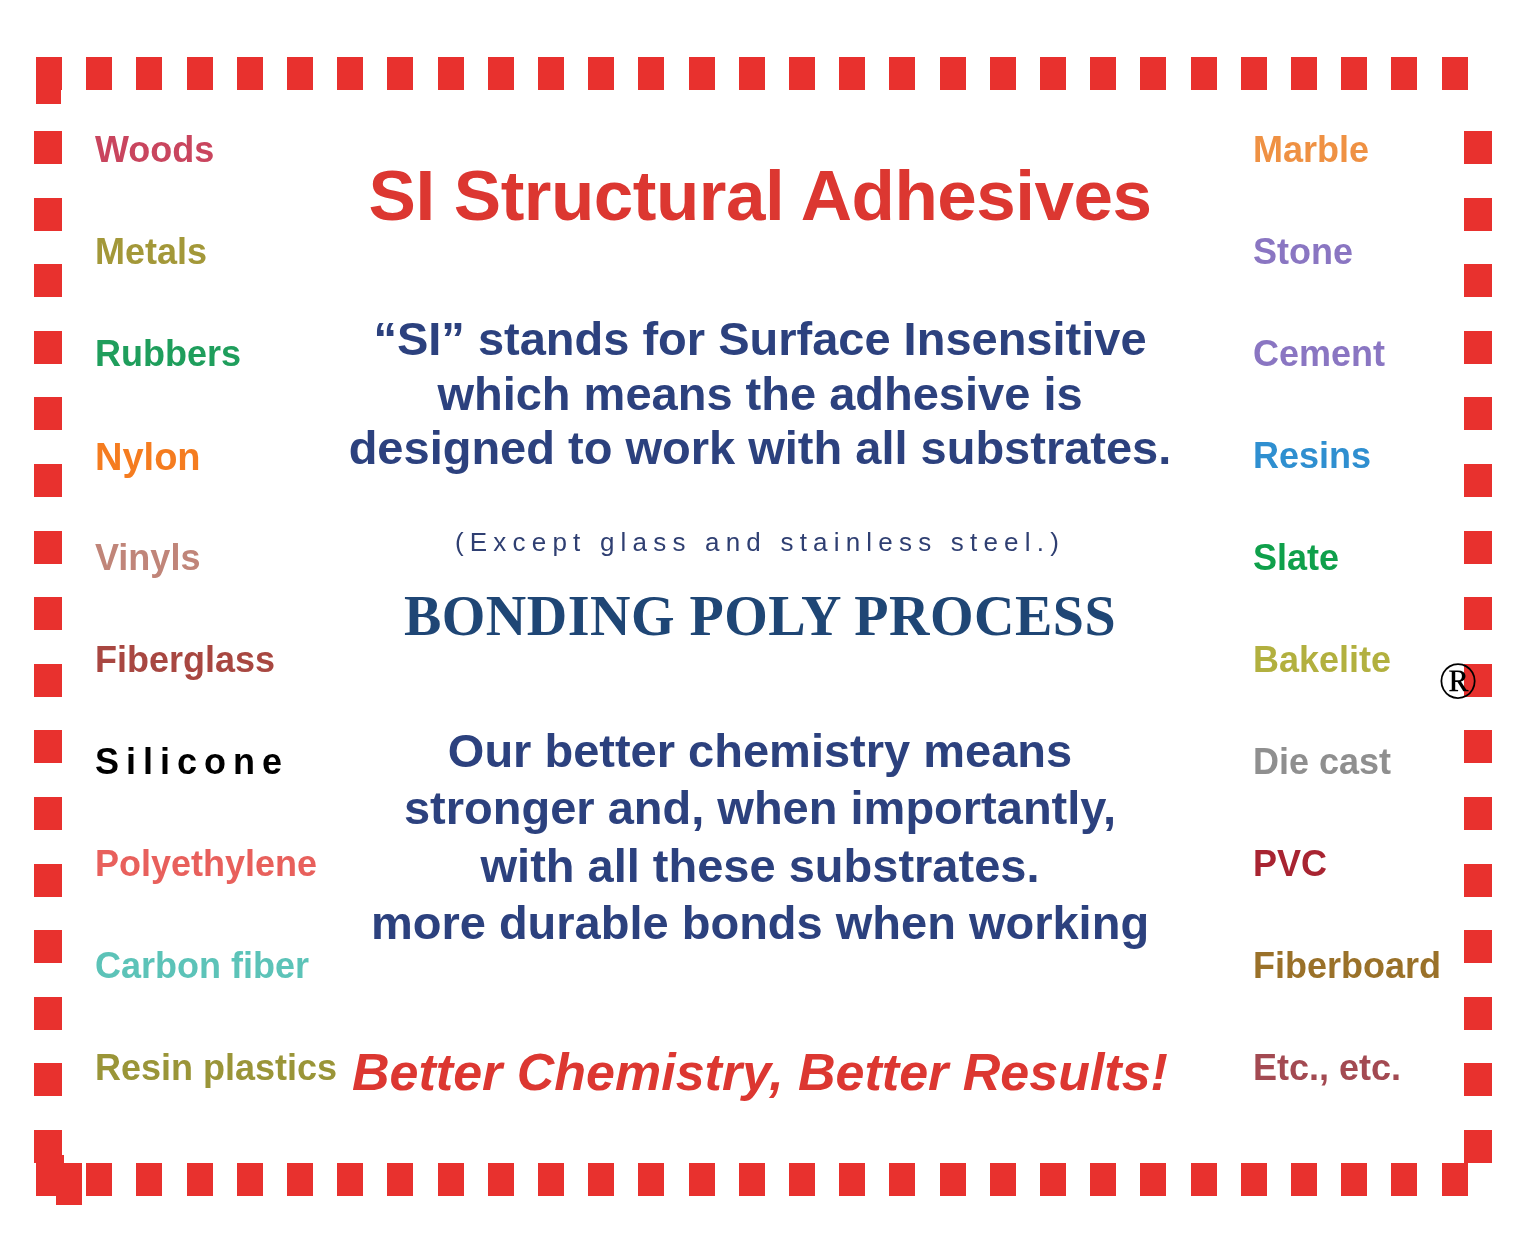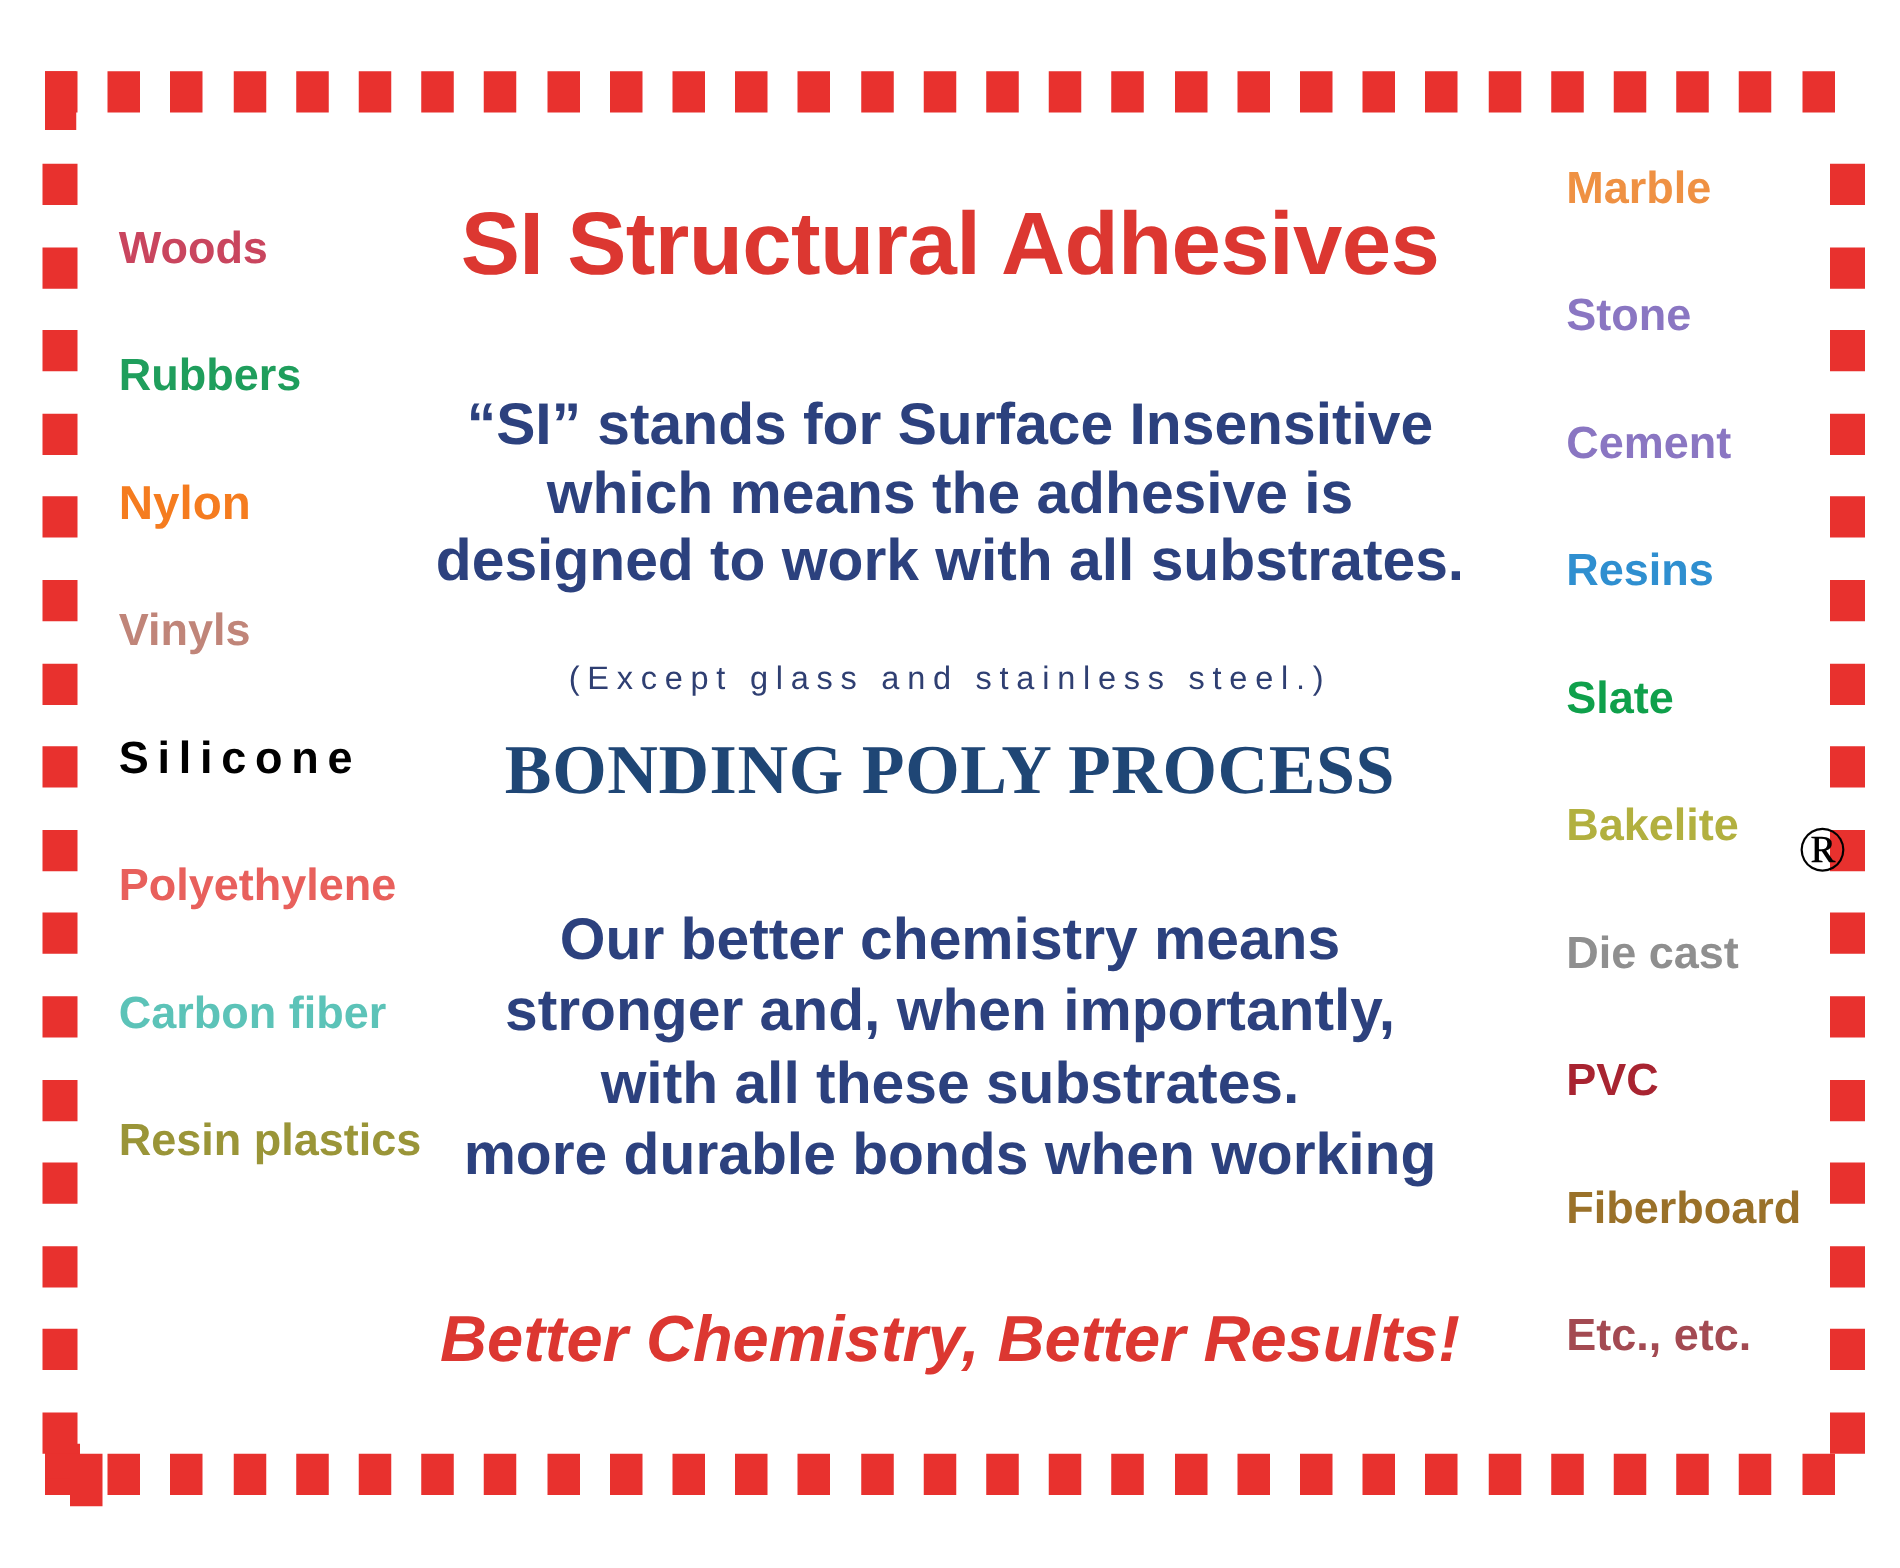--- a/index.html
+++ b/index.html
@@ -251,24 +251,26 @@
       <div class="dash dash-v" style="left: 1464px; top: 730px; background: rgb(232, 49, 46);"></div>
       <div class="dash dash-v" style="left: 1464px; top: 797px; background: rgb(232, 49, 46);"></div>
       <div class="dash dash-v" style="left: 1464px; top: 864px; background: rgb(232, 49, 46);"></div>
       <div class="dash dash-v" style="left: 1464px; top: 930px; background: rgb(232, 49, 46);"></div>
       <div class="dash dash-v" style="left: 1464px; top: 997px; background: rgb(232, 49, 46);"></div>
       <div class="dash dash-v" style="left: 1464px; top: 1063px; background: rgb(232, 49, 46);"></div>
       <div class="dash dash-v" style="left: 1464px; top: 1130px; background: rgb(232, 49, 46);"></div>
     </div>
 
   <div class="col col-left" id="col-left">
-      <span class="substrate" style="color: rgb(201, 69, 94); margin-top: 48px;">Woods</span>
+      <span class="substrate" style="color: rgb(201, 69, 94);">Woods</span>
+      <span class="substrate" style="color: rgb(163, 152, 57);">Metals</span>
       <span class="substrate" style="color: rgb(31, 158, 92);">Rubbers</span>
       <span class="substrate" style="color: rgb(245, 124, 31); font-size: 38px;">Nylon</span>
       <span class="substrate" style="color: rgb(192, 133, 121);">Vinyls</span>
+      <span class="substrate" style="color: rgb(168, 71, 65);">Fiberglass</span>
       <span class="substrate" style="color: #000000; letter-spacing: 7px;">Silicone</span>
       <span class="substrate" style="color: rgb(232, 96, 92);">Polyethylene</span>
       <span class="substrate" style="color: rgb(92, 195, 184);">Carbon fiber</span>
       <span class="substrate" style="color: rgb(154, 149, 56);">Resin plastics</span>
     </div>
 
   <div class="col col-right" id="col-right">
       <span class="substrate" style="color: rgb(239, 145, 67);">Marble</span>
       <span class="substrate" style="color: rgb(138, 118, 194);">Stone</span>
       <span class="substrate" style="color: rgb(138, 118, 194);">Cement</span>

